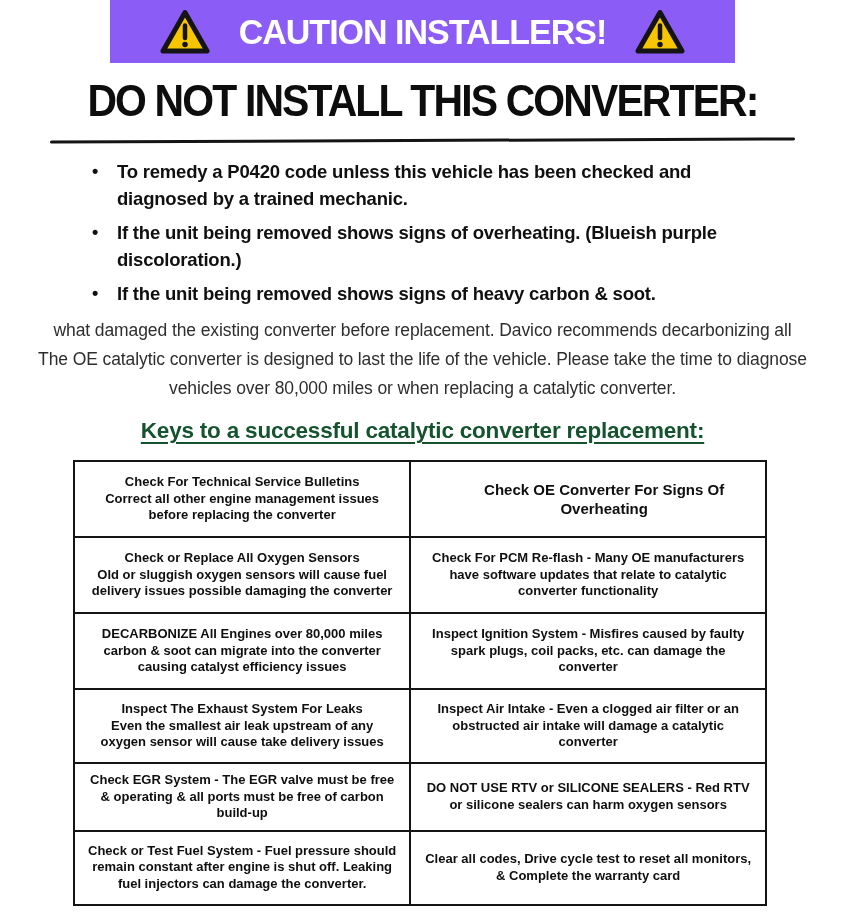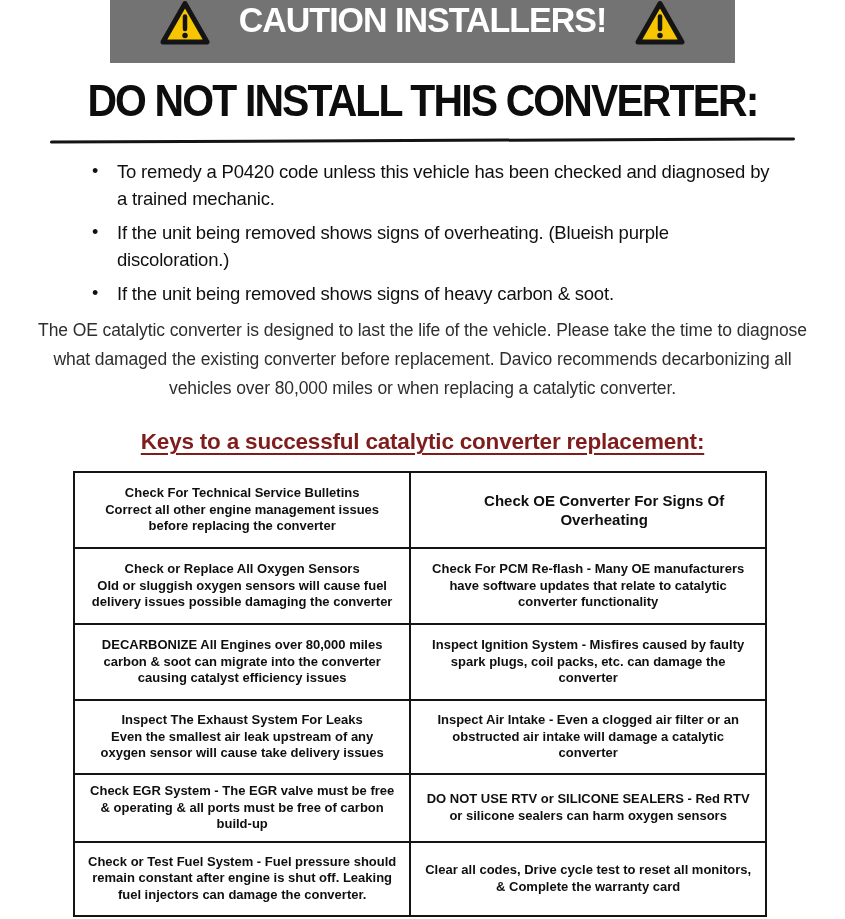--- a/index.html
+++ b/index.html
@@ -9,22 +9,22 @@
     margin: 0 auto;
     overflow: hidden;
     font-family: "Liberation Sans", sans-serif;
     color: #111111;
   }
 
   
   .banner {
     width: 625px; height: 63px;
     margin: 0 auto;
-    background: #737373;
-    display: flex; align-items: flex-start; justify-content: center;
+    background: #8b5cf6;
+    display: flex; align-items: center; justify-content: center;
     gap: 29px;
   }
   .banner-text {
     color: #ffffff;
     font-weight: bold;
     font-size: 34px;
     letter-spacing: -1px;
     white-space: nowrap;
     transform: scaleY(1.05);
   }
@@ -53,21 +53,21 @@
   
   .warning-list {
     margin: 16px 0 0 90px;
     width: 682px;
     list-style: none;
   }
   .warning-list li {
     position: relative;
     padding-left: 27px;
     font-size: 18.5px;
-    font-weight: normal;
+    font-weight: bold;
     line-height: 27px;
     letter-spacing: -0.2px;
     margin-bottom: 7px;
     color: #101010;
   }
   .warning-list li::before {
     content: "\2022";
     position: absolute;
     left: 2px; top: 0;
     font-size: 18px;
@@ -79,26 +79,26 @@
     text-align: center;
     font-size: 17.5px;
     font-weight: 400;
     line-height: 29px;
     color: #2e2e2e;
     letter-spacing: -0.1px;
   }
 
   
   .keys-heading {
-    margin-top: 26px;
+    margin-top: 15px;
     text-align: center;
     font-size: 22.5px;
     font-weight: bold;
     letter-spacing: -0.2px;
-    color: #7f1d1d;
+    color: #14532d;
     text-decoration: underline;
     text-underline-offset: 4px;
     text-decoration-thickness: 2px;
   }
 
   
   table.keys-table {
     margin: 16px 0 0 73px;
     width: 694px;
     border-collapse: collapse;
@@ -145,22 +145,22 @@
 
 <div class="divider"></div>
 
 <ul class="warning-list">
   <li>To remedy a P0420 code unless this vehicle has been checked and diagnosed by a trained mechanic.</li>
   <li>If the unit being removed shows signs of overheating. (Blueish purple discoloration.)</li>
   <li>If the unit being removed shows signs of heavy carbon &amp; soot.</li>
 </ul>
 
 <div class="oe-paragraph">
+  <div>what damaged the existing converter before replacement. Davico recommends decarbonizing all</div>
   <div>The OE catalytic converter is designed to last the life of the vehicle. Please take the time to diagnose</div>
-  <div>what damaged the existing converter before replacement. Davico recommends decarbonizing all</div>
   <div>vehicles over 80,000 miles or when replacing a catalytic converter.</div>
 </div>
 
 <div class="keys-heading">Keys to a successful catalytic converter replacement:</div>
 
 <table class="keys-table">
   <colgroup>
       <col class="c-left">
       <col class="c-right">
     </colgroup>

